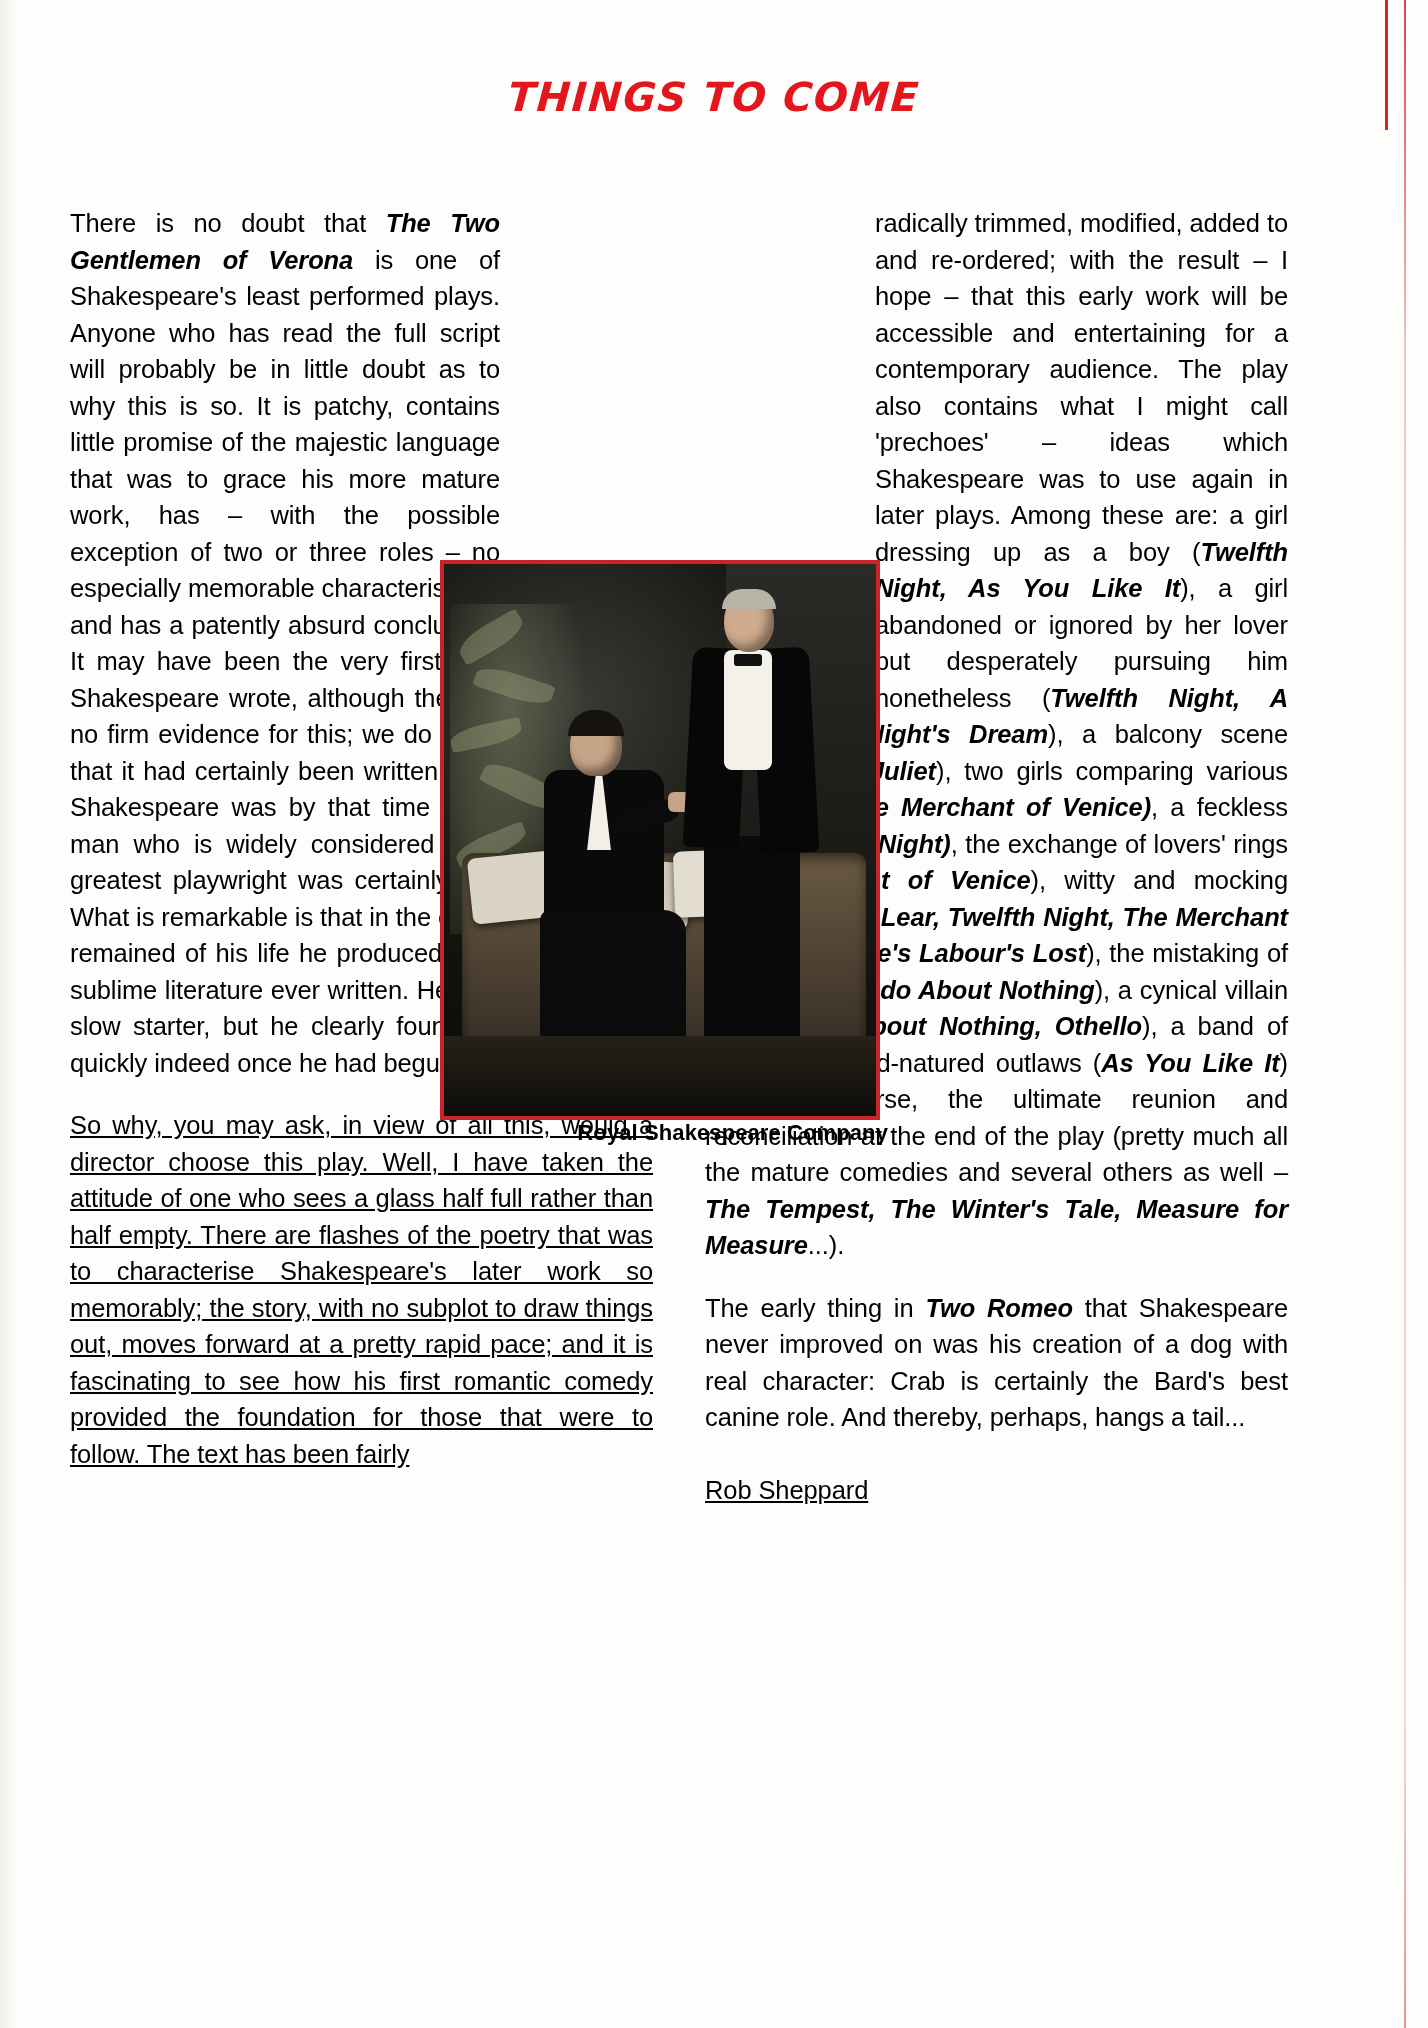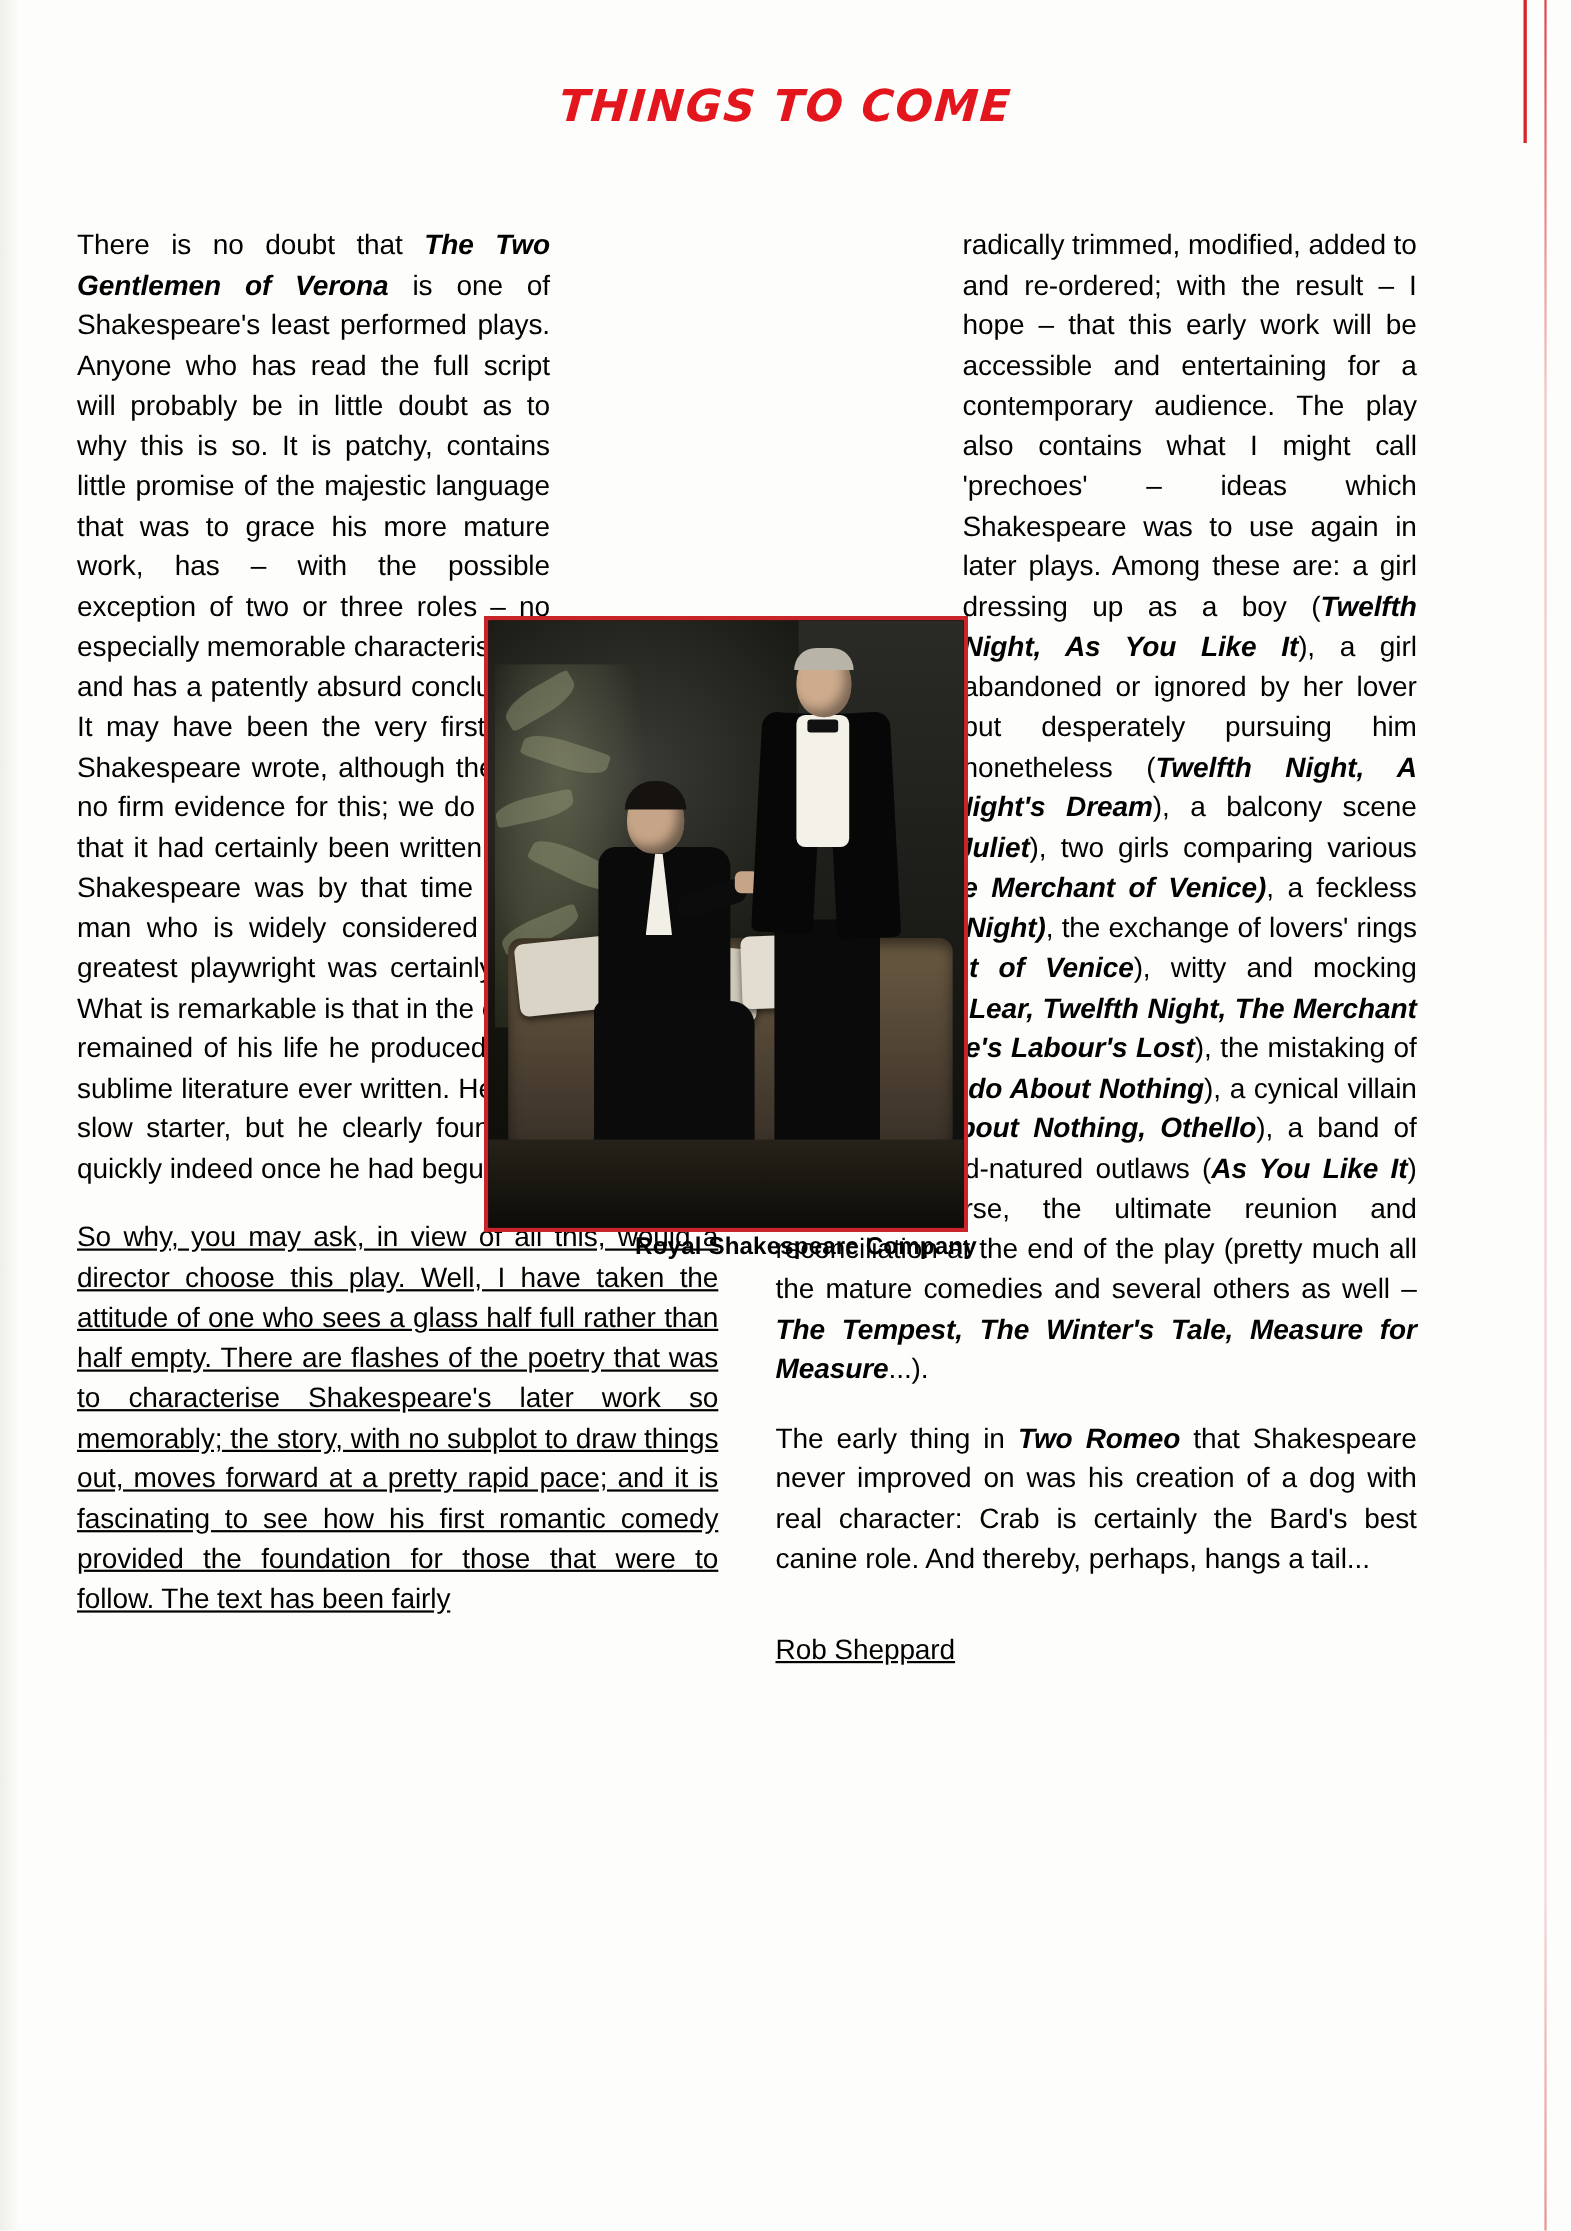--- a/index.html
+++ b/index.html
@@ -237,21 +237,21 @@
     float: right;
     width: 153px;
     height: 530px;
     shape-outside: inset(0);
   }
   .wrap-left {
     float: left;
     width: 170px;
     height: 498px;
   }
-  .signature { margin-top: 46px; }
+  .signature { margin-top: 36px; }
 </style>
 </head>
 <body>
 
 <div class="page">
 
   <div class="edge-rule right-a"></div>
   <div class="edge-rule right-b"></div>
 
   <div class="title">THINGS TO COME</div>

